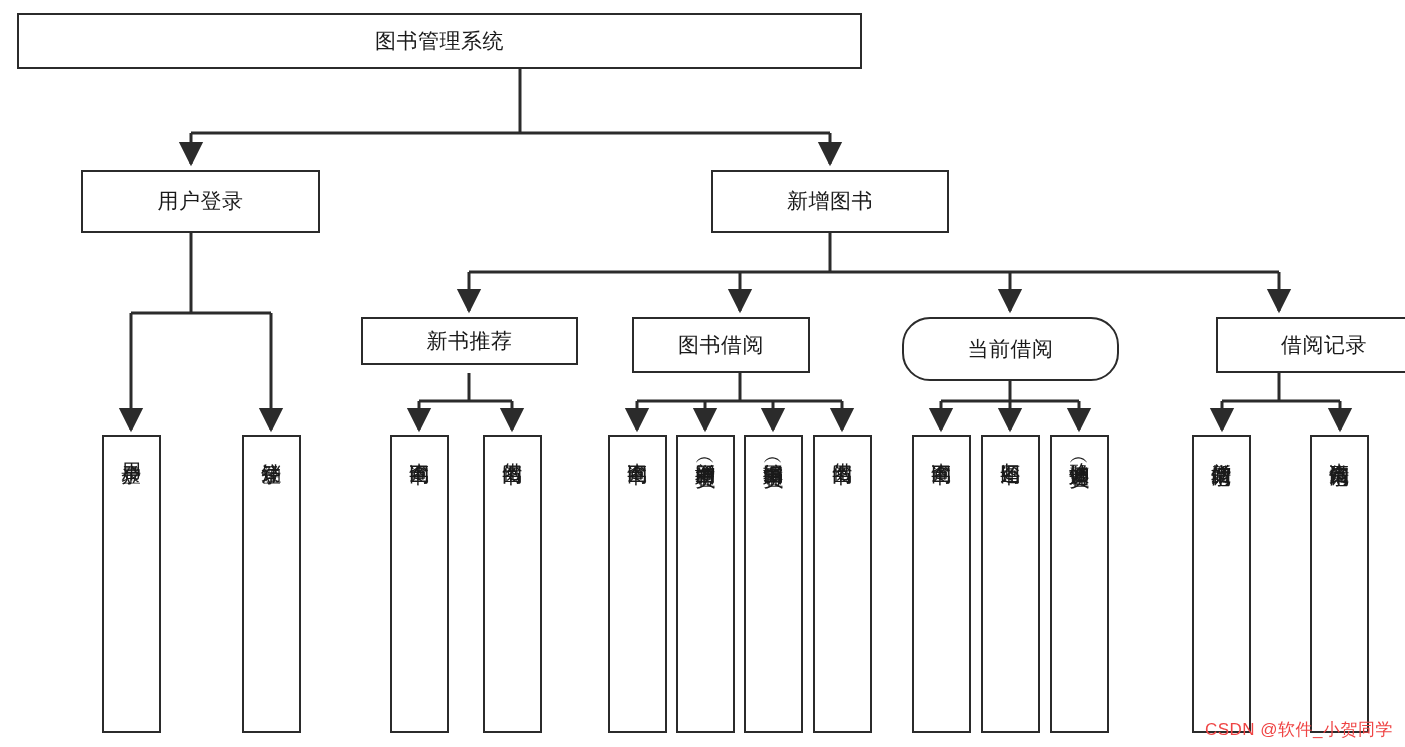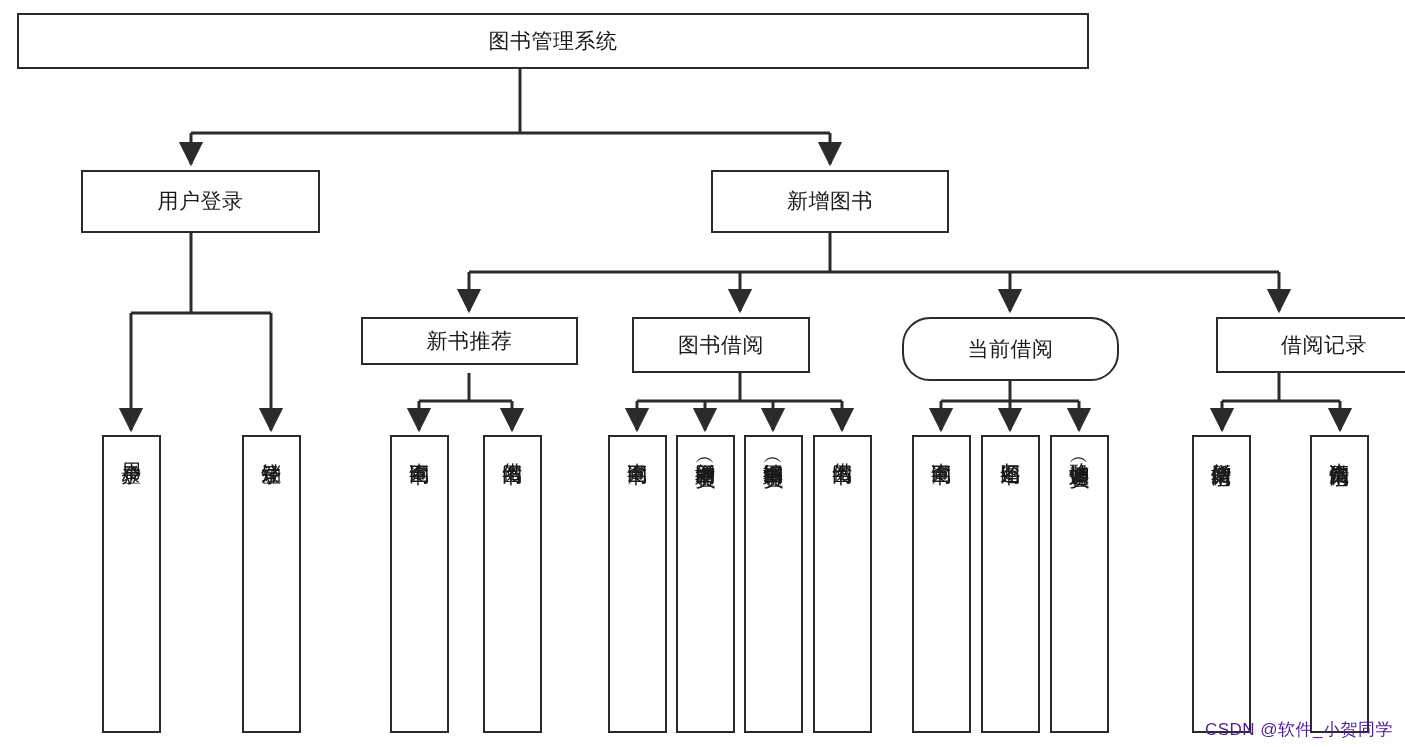--- a/index.html
+++ b/index.html
@@ -54,21 +54,21 @@
     font-size: 20px;
     line-height: 1.32;
     letter-spacing: 1px;
     white-space: normal;
   }
   .watermark {
     position: absolute;
     right: 12px;
     bottom: 6px;
     font-size: 17px;
-    color: #4c1d95;
+    color: #ef4444;
     letter-spacing: 0.5px;
     user-select: none;
     white-space: nowrap;
   }
 </style>
 </head>
 <body>
 
 <div id="diagram-root">
 
@@ -115,21 +115,21 @@
       <path d="M1010,401 L1010,430" marker-end="url(#arrow)"></path>
       <path d="M1079,401 L1079,430" marker-end="url(#arrow)"></path>
 
       <path d="M1279,373 L1279,401"></path>
       <path d="M1222,401 L1340,401"></path>
       <path d="M1222,401 L1222,430" marker-end="url(#arrow)"></path>
       <path d="M1340,401 L1340,430" marker-end="url(#arrow)"></path>
     </g>
   </svg>
 
-  <div class="node-box" style="left:17px; top:13px; width:1072px; height:56px;">
+  <div class="node-box" style="left:17px; top:13px; width:845px; height:56px;">
     <span class="node-label">图书管理系统</span>
   </div>
 
   <div class="node-box" style="left:81px; top:170px; width:239px; height:63px;">
     <span class="node-label">用户登录</span>
   </div>
   <div class="node-box" style="left:711px; top:170px; width:238px; height:63px;">
     <span class="node-label">新增图书</span>
   </div>
 

